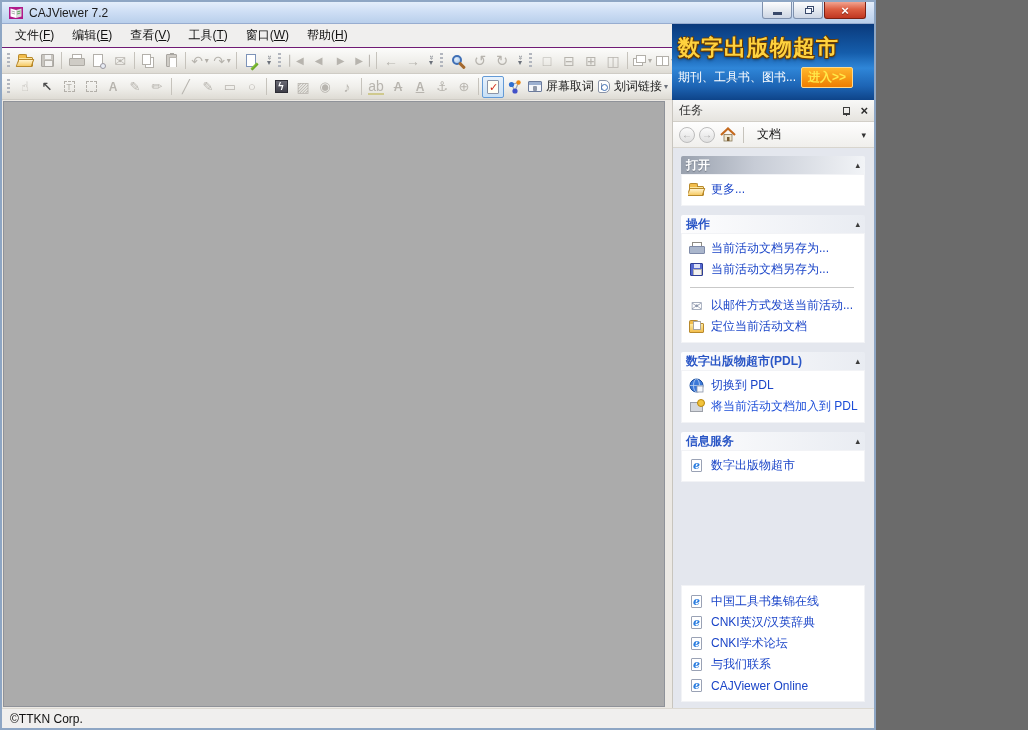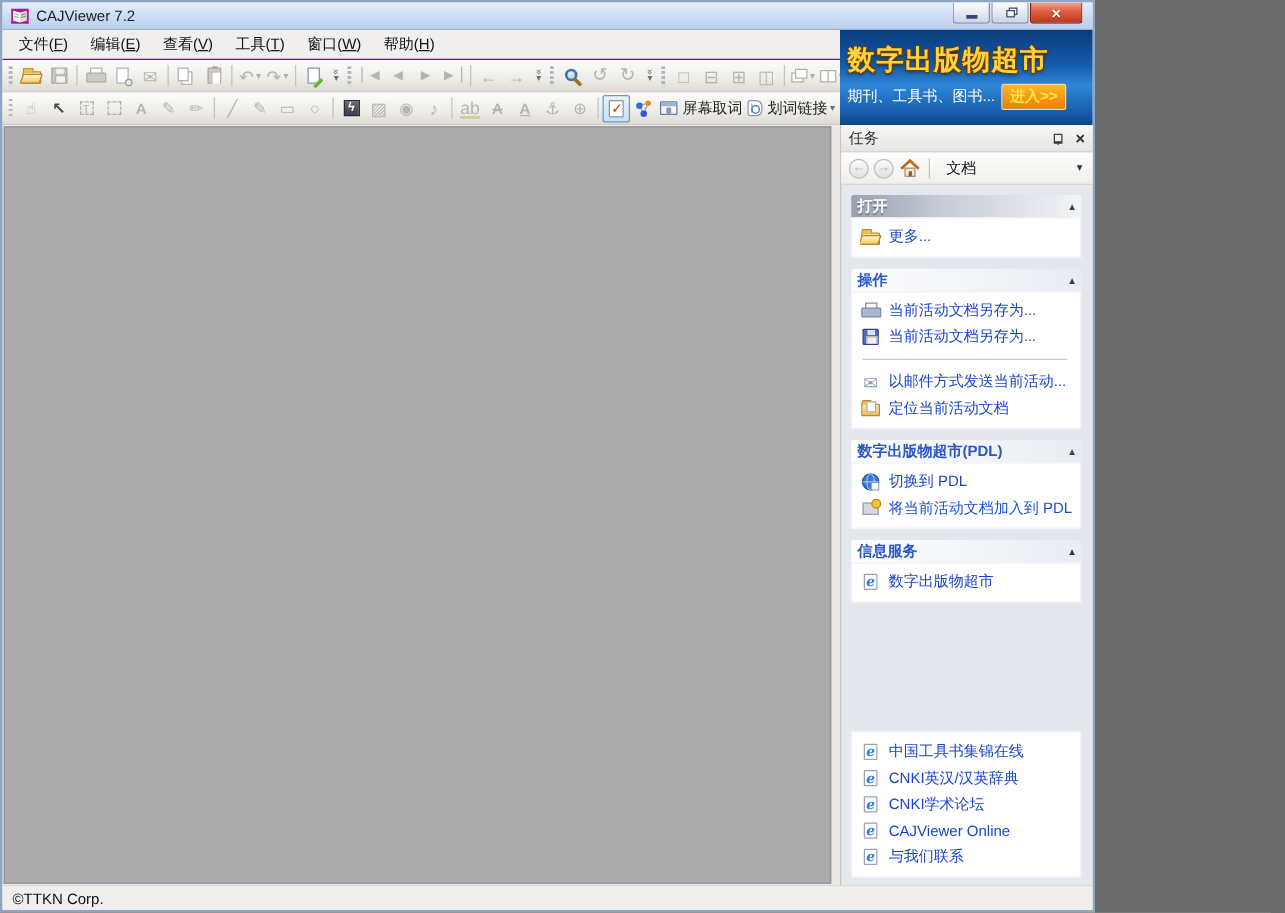--- a/index.html
+++ b/index.html
@@ -536,27 +536,27 @@
             <div class="tp-item">
               <span class="icbox">
                   <span class="iedoc"></span>
                 </span>
               <span>CNKI学术论坛</span>
             </div>
             <div class="tp-item">
               <span class="icbox">
                   <span class="iedoc"></span>
                 </span>
-              <span>CAJViewer Online</span>
+              <span>与我们联系</span>
             </div>
             <div class="tp-item">
               <span class="icbox">
                   <span class="iedoc"></span>
                 </span>
-              <span>与我们联系</span>
+              <span>CAJViewer Online</span>
             </div>
           </div>
 
         </div>
       </div>
     </div>
   </div>
 
   <div class="statusbar">
     <span>©TTKN Corp.</span>

